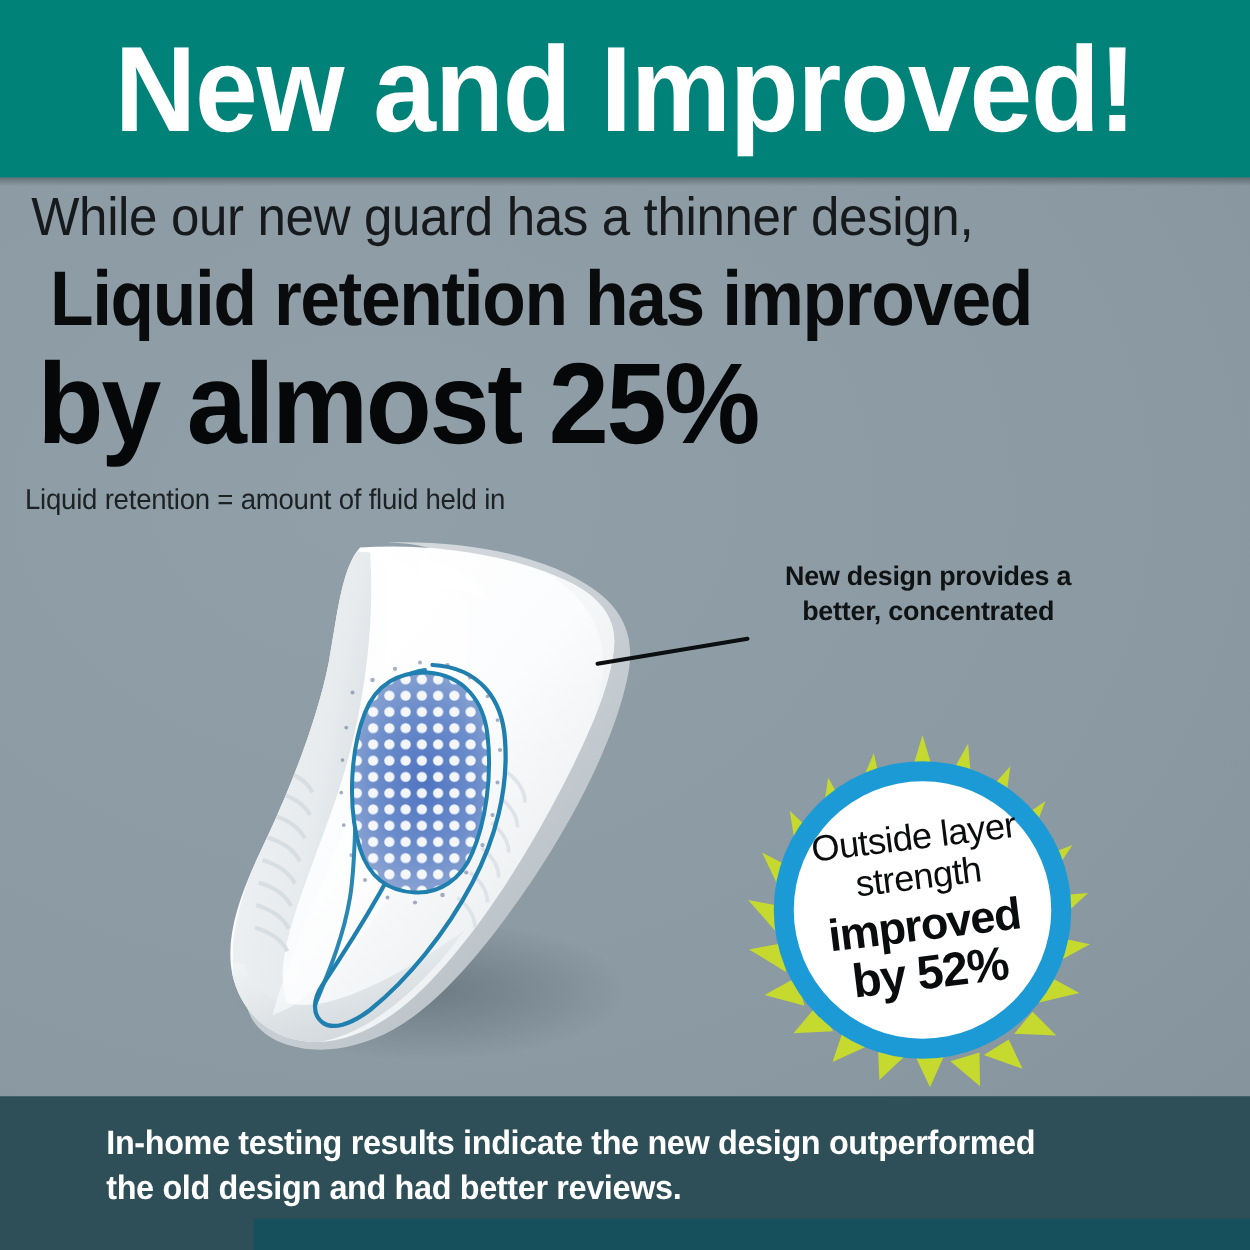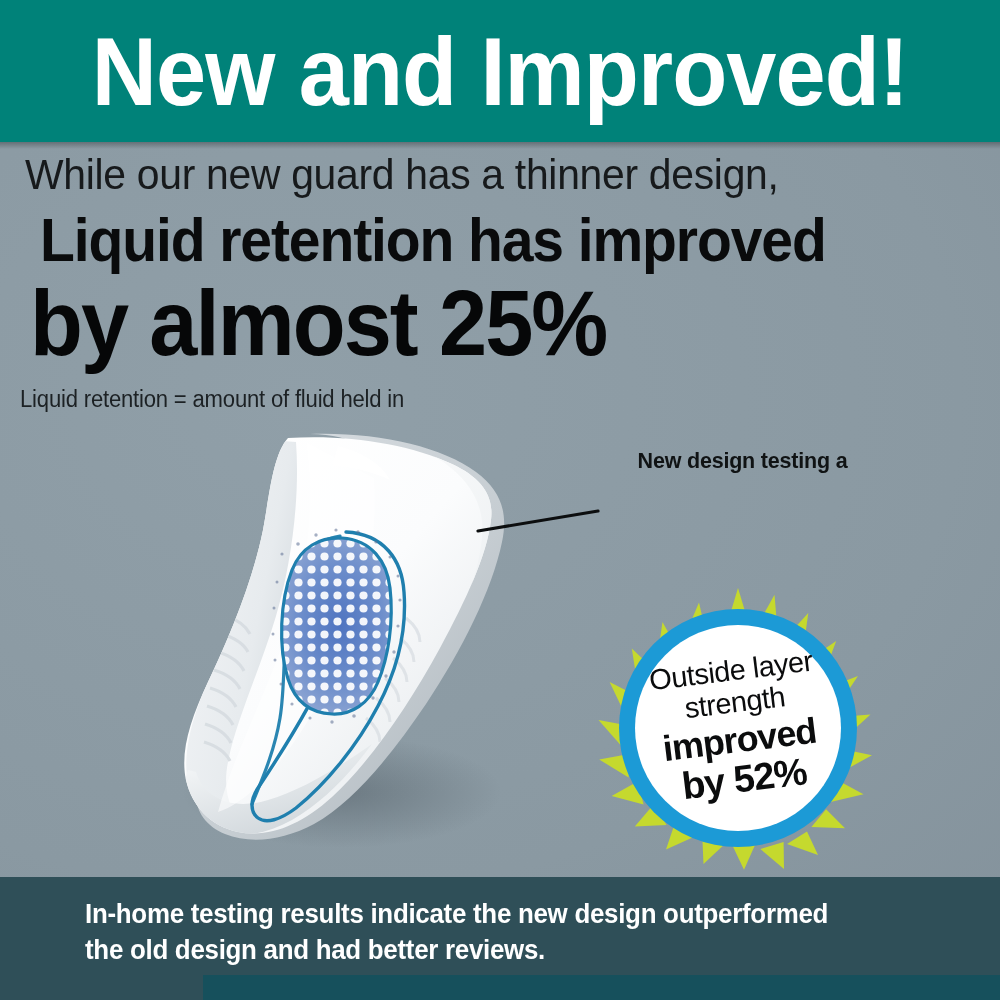--- a/index.html
+++ b/index.html
@@ -430,21 +430,22 @@
           <circle cx="167" cy="162" r="1.5"></circle>
       </g>
     </svg>
   </div>
 
   <svg class="leader-line" viewBox="0 0 140 50" aria-hidden="true">
     <line x1="8" y1="36" x2="128" y2="16" stroke="#0c0e0f" stroke-width="3.2" stroke-linecap="round"></line>
   </svg>
 
   <div class="callout">
-    <span class="callout-line">New design testing a</span>
+    <span class="callout-line">New design provides a</span>
+    <span class="callout-line">better, concentrated</span>
   </div>
 
   <div class="badge">
     <svg viewBox="0 0 284 284" xmlns="http://www.w3.org/2000/svg" aria-hidden="true">
       <g fill="#c5d92e">
         <polygon points="142,2 153.4,40.1 130.6,40.1"></polygon>
         <polygon points="178.5,8.8 181.8,48.4 159.9,42.1"></polygon>
         <polygon points="212.3,27.0 206.8,66.4 187.2,54.5"></polygon>
         <polygon points="240.2,55.0 226.3,92.2 210.4,75.3"></polygon>
         <polygon points="262.0,90.0 239.9,122.7 229.4,102.6"></polygon>

